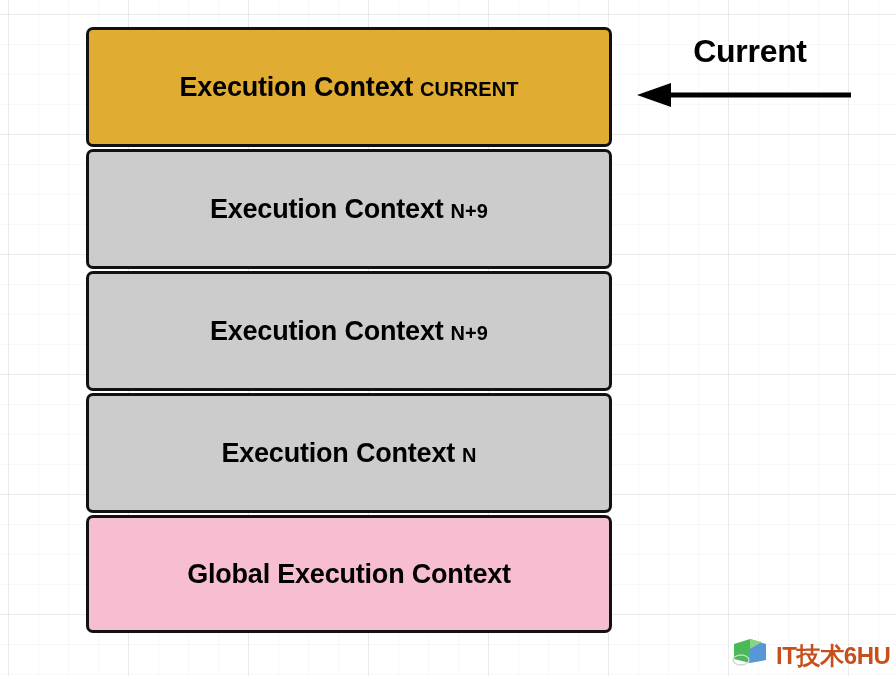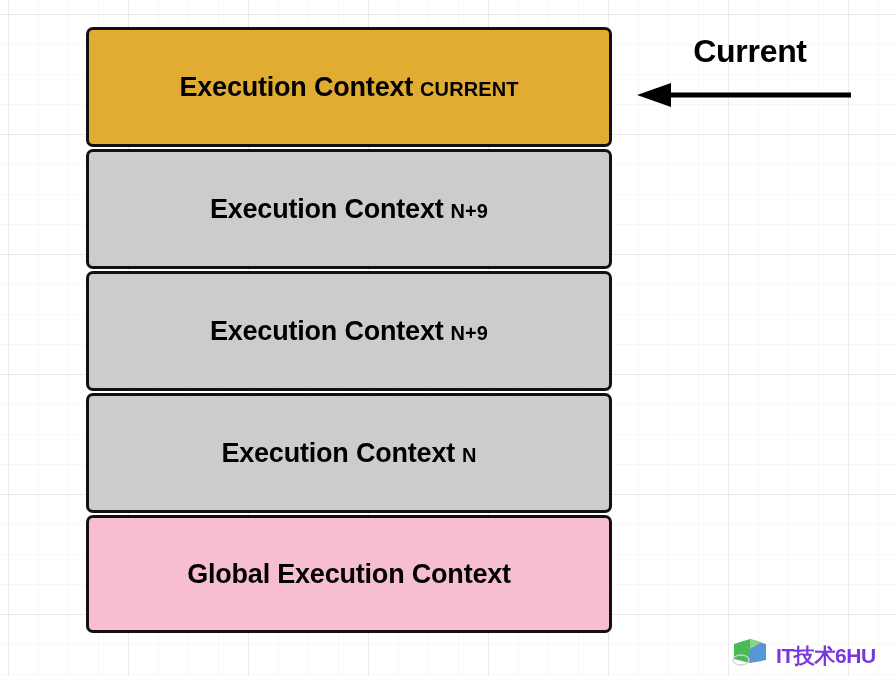--- a/index.html
+++ b/index.html
@@ -121,23 +121,23 @@
     z-index: 3;
     opacity: 0.92;
   }
   #watermark-logo {
     width: 38px;
     height: 32px;
     margin-right: 6px;
     flex: none;
   }
   #watermark-text {
-    font-size: 21px;
+    font-size: 24px;
     font-weight: bold;
-    color: #6d28d9;
+    color: #c2410c;
     letter-spacing: -0.4px;
     line-height: 1;
     white-space: pre;
     margin-top: 7px;
   }
 </style>
 </head>
 <body>
 
 <div id="grid-background"></div>

